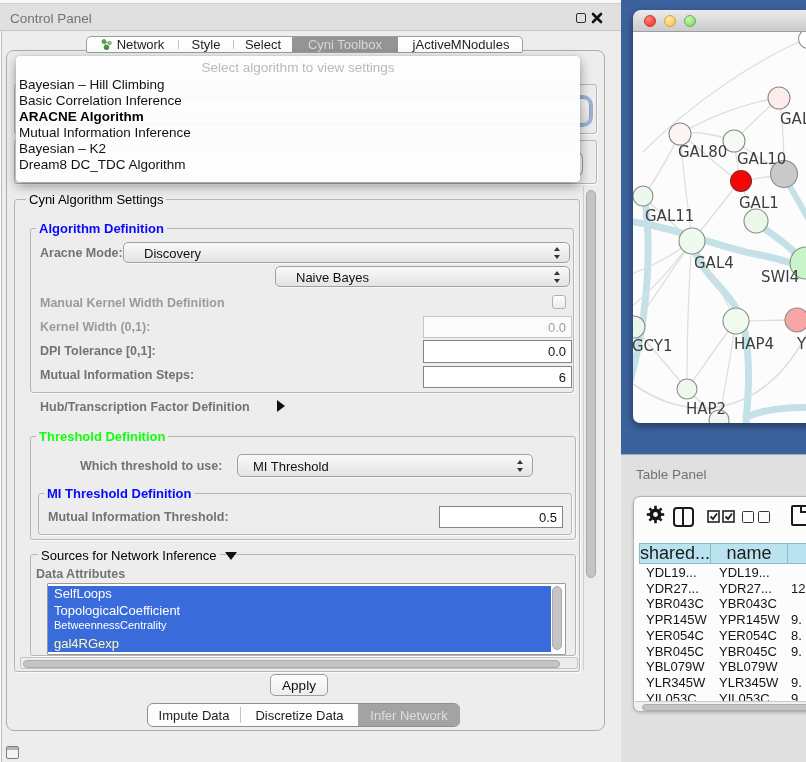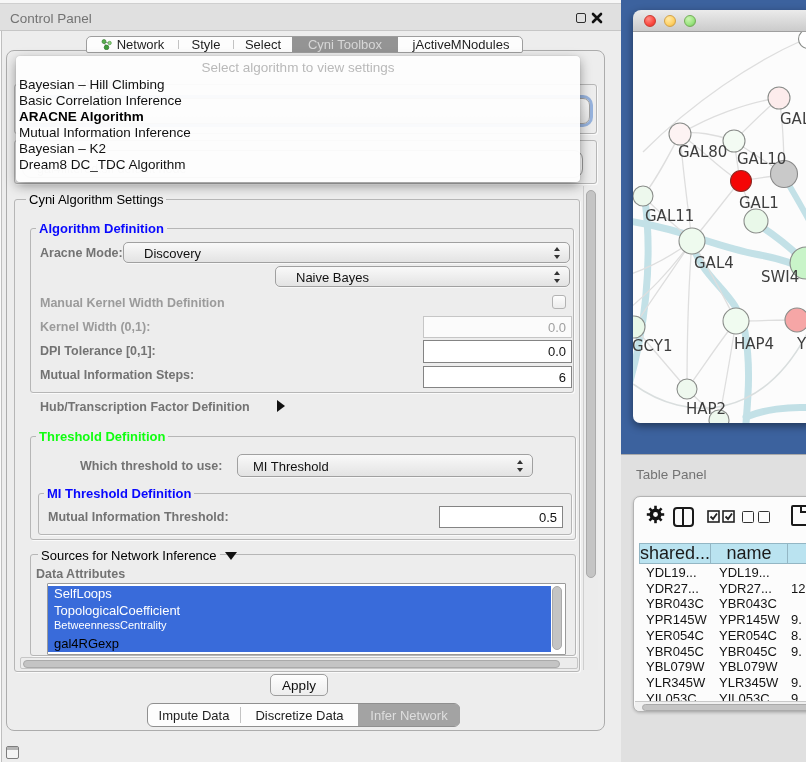--- a/index.html
+++ b/index.html
@@ -134,21 +134,21 @@
 
   <div class="gbox" style="left:30px;top:554px;width:546px;height:102px;"></div>
   <div class="gbox-label" style="left:38px;top:548px;"><span>Sources for Network Inference</span></div>
   <div class="abs" style="left:225px;top:552px;width:0;height:0;border-top:8px solid #111;border-left:6px solid transparent;border-right:6px solid transparent;"></div>
   <div class="lbl b" style="left:36px;top:567px;">Data Attributes</div>
 
   <div class="abs" style="left:47px;top:583px;width:519px;height:72px;background:#fff;border:1px solid #9a9a9a;border-radius:1px;overflow:hidden;">
     <div style="position:absolute;left:0;top:18.5px;width:503px;height:16.5px;background:#396bda;color:#fff;font-size:13px;padding-left:6px;">TopologicalCoefficient</div>
     <div style="position:absolute;left:0;top:2px;width:503px;height:16.5px;background:#396bda;color:#fff;font-size:13px;padding-left:6px;">SelfLoops</div>
     <div style="position:absolute;left:0;top:35px;width:503px;height:16.5px;background:#396bda;color:#fff;font-size:11px;padding-left:6px;">BetweennessCentrality</div>
-    <div style="position:absolute;left:0;top:51.5px;width:503px;height:16.5px;background:#396bda;color:#000000;font-size:13px;padding-left:6px;">gal4RGexp</div>
+    <div style="position:absolute;left:0;top:51.5px;width:503px;height:16.5px;background:#396bda;color:#fef9c3;font-size:13px;padding-left:6px;">gal4RGexp</div>
     <div class="scroll-thumb" style="left:504px;top:2px;width:10px;height:64px;"></div>
   </div>
 
   <div class="abs" style="left:583px;top:186px;width:15px;height:484px;background:#ececec;border-left:1px solid #cfcfcf;">
     <div class="scroll-thumb" style="left:2px;top:4px;width:10px;height:388px;"></div>
   </div>
   <div class="abs" style="left:20px;top:657px;width:558px;height:12px;background:#ececec;border:1px solid #c6c6c6;border-radius:2px;">
     <div class="scroll-thumb" style="left:2px;top:1.5px;width:537px;height:8px;"></div>
   </div>
 

